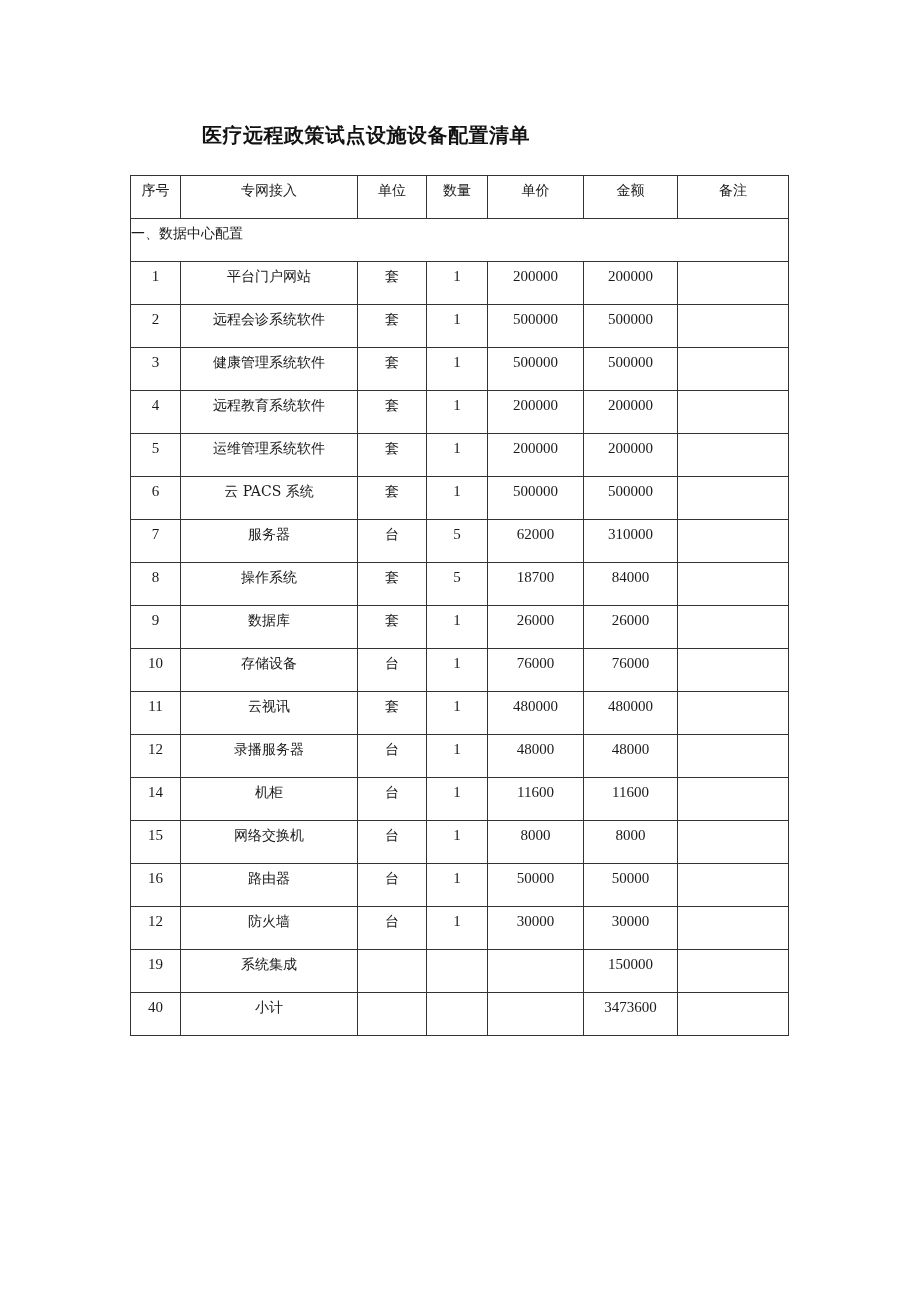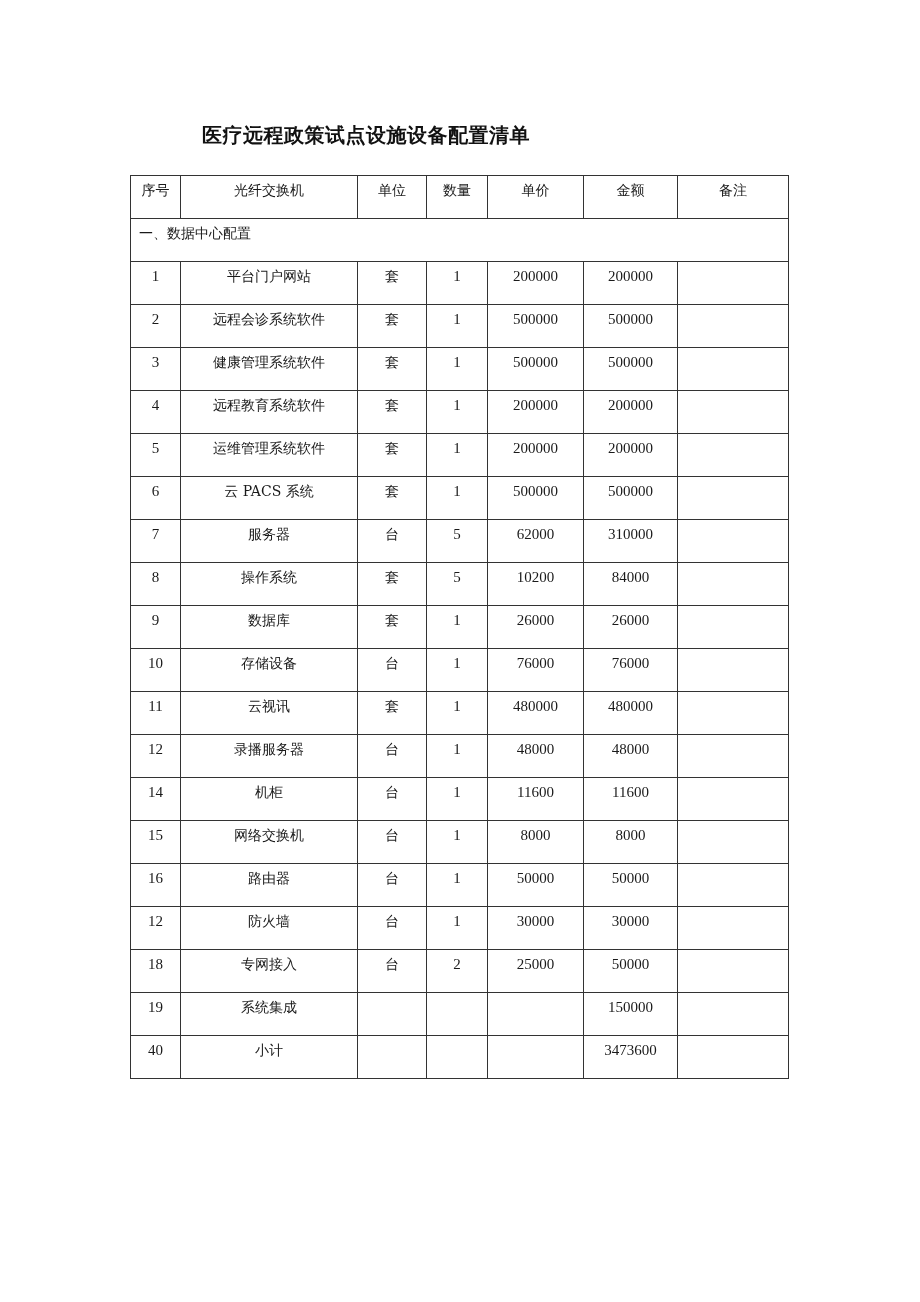--- a/index.html
+++ b/index.html
@@ -1,41 +1,41 @@
 <!DOCTYPE html>
 <html><head>
 <meta charset="utf-8">
 <style>
   html, body { margin:0; padding:0; background:#ffffff; }
   body { width:920px; height:1302px; position:relative; font-family:"DejaVu Serif", "Liberation Serif", serif; color:#1a1a1a; }
   .title { position:absolute; top:122px; left:0; width:732px; text-align:center; font-family:Liberation Sans, sans-serif; font-weight:bold; font-size:20px; letter-spacing:0.5px; color:#111; }
   table { position:absolute; left:130px; top:175px; border-collapse:collapse; table-layout:fixed; width:658px; }
   td { border:1px solid #333; height:43px; padding:0; vertical-align:top; text-align:center; font-size:14px; line-height:16px; padding-top:6px; box-sizing:border-box; overflow:hidden; white-space:nowrap; }
-  td.sec { text-align:left; padding-left:8px; }
+  td.sec { text-align:left; }
   td.num { font-family:"Liberation Serif", serif; font-size:15px; }
 </style>
 </head>
 <body>
 
 <div class="title">医疗远程政策试点设施设备配置清单</div>
 
 <table>
   <colgroup>
     <col style="width:50px">
       <col style="width:177px">
       <col style="width:69px">
       <col style="width:61px">
       <col style="width:96px">
       <col style="width:94px">
       <col style="width:111px">
   </colgroup>
   <tbody id="tbody">
     <tr>
       <td>序号</td>
-      <td>光纤交换机</td>
+      <td>专网接入</td>
       <td>单位</td>
       <td>数量</td>
       <td>单价</td>
       <td>金额</td>
       <td>备注</td>
     </tr>
     <tr>
       <td class="sec" colspan="7">一、数据中心配置</td>
     </tr>
   <tr>
@@ -99,21 +99,21 @@
         <td class="num">5</td>
         <td class="num">62000</td>
         <td class="num">310000</td>
         <td class="num"></td>
       </tr>
       <tr>
         <td class="num">8</td>
         <td>操作系统</td>
         <td>套</td>
         <td class="num">5</td>
-        <td class="num">10200</td>
+        <td class="num">18700</td>
         <td class="num">84000</td>
         <td class="num"></td>
       </tr>
       <tr>
         <td class="num">9</td>
         <td>数据库</td>
         <td>套</td>
         <td class="num">1</td>
         <td class="num">26000</td>
         <td class="num">26000</td>
@@ -173,29 +173,20 @@
         <td class="num">50000</td>
         <td class="num"></td>
       </tr>
       <tr>
         <td class="num">12</td>
         <td>防火墙</td>
         <td>台</td>
         <td class="num">1</td>
         <td class="num">30000</td>
         <td class="num">30000</td>
-        <td class="num"></td>
-      </tr>
-      <tr>
-        <td class="num">18</td>
-        <td>专网接入</td>
-        <td>台</td>
-        <td class="num">2</td>
-        <td class="num">25000</td>
-        <td class="num">50000</td>
         <td class="num"></td>
       </tr>
       <tr>
         <td class="num">19</td>
         <td>系统集成</td>
         <td></td>
         <td class="num"></td>
         <td class="num"></td>
         <td class="num">150000</td>
         <td class="num"></td>

